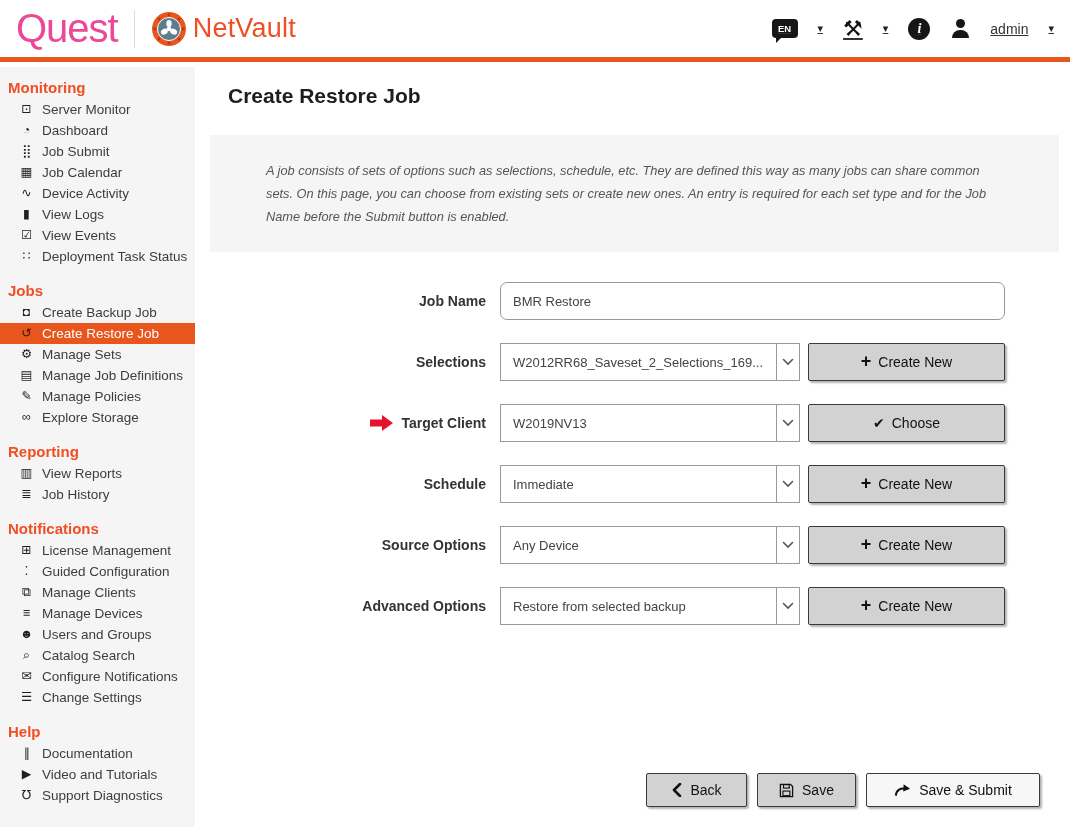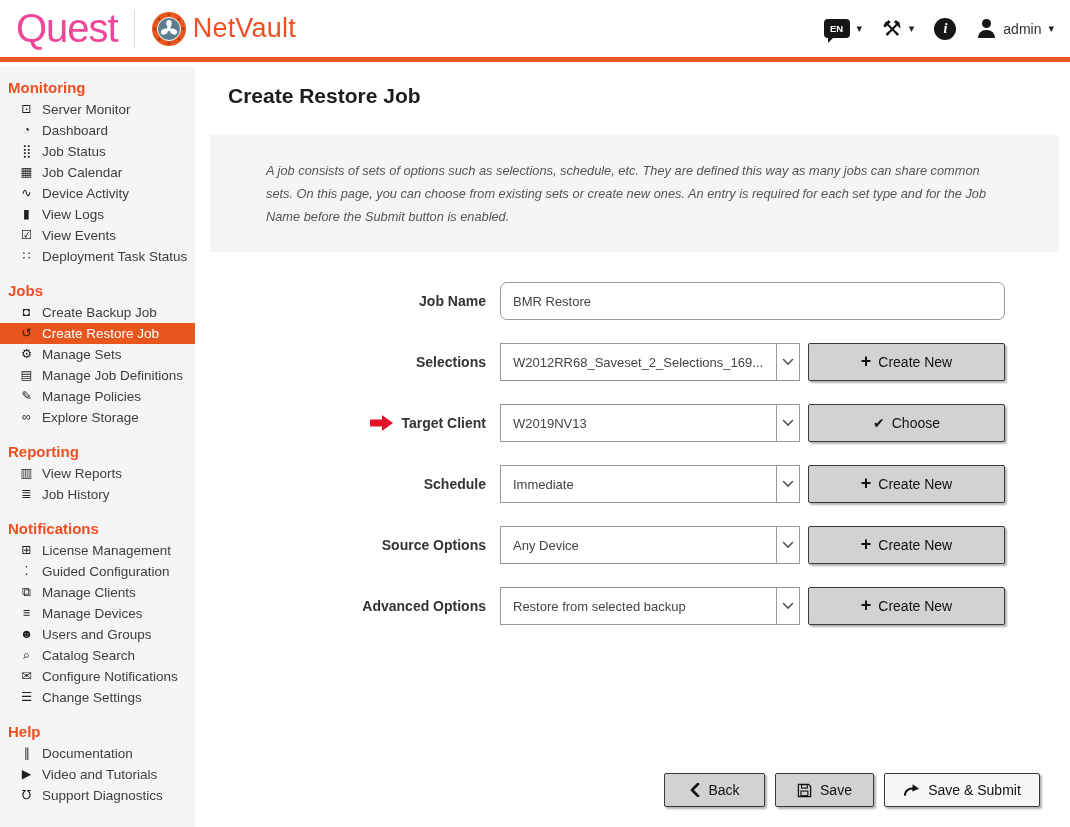--- a/index.html
+++ b/index.html
@@ -6,21 +6,21 @@
   body{width:1070px;height:827px;overflow:hidden;position:relative;background:#fff;
        font-family:"Liberation Sans","DejaVu Sans",sans-serif;color:#333;}
   
   .header{position:absolute;top:0;left:0;right:0;height:62px;background:#fff;
           border-bottom:5px solid #E8551D;display:flex;align-items:center;padding:0 16px;box-sizing:border-box;}
   .quest-logo{font-size:40px;font-weight:400;color:#ec4899;letter-spacing:-1px;}
   .logo-divider{width:1px;height:38px;background:#ddd;margin:0 16px;}
   .nv-wrap{display:flex;align-items:center;gap:6px;}
   .nv-name{font-size:27px;color:#F04E23;font-weight:400;letter-spacing:0.2px;}
   .hdr-right{margin-left:auto;display:flex;align-items:center;gap:20px;}
-  .hdr-group{display:flex;align-items:center;gap:7px;cursor:pointer;}
+  .hdr-group{display:flex;align-items:center;gap:20px;cursor:pointer;text-decoration:underline;}
   .caret{font-size:11px;color:#222;line-height:1;}
   .en-bubble{position:relative;background:#161616;color:#fff;font-size:9.5px;font-weight:700;
              width:26px;height:19px;border-radius:4px;display:flex;align-items:center;justify-content:center;}
   .en-bubble::after{content:"";position:absolute;left:4px;bottom:-5px;border:3px solid transparent;
                     border-top-color:#161616;border-left-color:#161616;}
   .tools-glyph{font-size:22px;color:#111;line-height:1;}
   .info-circle{width:22px;height:22px;border-radius:50%;background:#161616;color:#fff;
                font-family:"Liberation Serif","DejaVu Serif",serif;font-style:italic;font-weight:700;
                font-size:14px;display:flex;align-items:center;justify-content:center;}
   .person{position:relative;width:20px;height:19px;}
@@ -60,21 +60,21 @@
           font-family:inherit;cursor:pointer;}
   .plus-glyph{font-size:18px;font-weight:700;line-height:1;margin-top:-2px;}
   .check-glyph{font-size:14px;line-height:1;}
   
   .footer{display:flex;justify-content:flex-end;gap:10px;margin:148px 30px 0 0;}
   .fbtn{height:34px;box-sizing:border-box;border:1px solid #3a3a3a;border-radius:2px;
         box-shadow:2px 2px 2px rgba(0,0,0,.3);display:flex;align-items:center;justify-content:center;
         gap:8px;font-size:14px;color:#111;font-family:inherit;cursor:pointer;background:#d2d2d2;}
   .btn-back{width:101px;}
   .btn-save{width:99px;}
-  .btn-submit{width:156px;background:#f7f7f7;}
+  .btn-submit{width:174px;background:#f7f7f7;}
 </style>
 </head>
 <body>
 
 <div class="header">
   <div class="quest-logo">Quest</div>
   <div class="logo-divider"></div>
   <div class="nv-wrap">
     <svg width="36" height="36" viewBox="0 0 36 36">
       <circle cx="18" cy="18" r="17" fill="#E8551D"></circle>
@@ -123,21 +123,21 @@
     <div class="sb-item">
       <span class="sb-ic">⊡</span>
       <span class="sb-lbl">Server Monitor</span>
       </div>
     <div class="sb-item">
       <span class="sb-ic">◔</span>
       <span class="sb-lbl">Dashboard</span>
       </div>
     <div class="sb-item">
       <span class="sb-ic">⣿</span>
-      <span class="sb-lbl">Job Status</span>
+      <span class="sb-lbl">Job Submit</span>
       </div>
     <div class="sb-item">
       <span class="sb-ic">▦</span>
       <span class="sb-lbl">Job Calendar</span>
       </div>
     <div class="sb-item">
       <span class="sb-ic">∿</span>
       <span class="sb-lbl">Device Activity</span>
       </div>
     <div class="sb-item">

